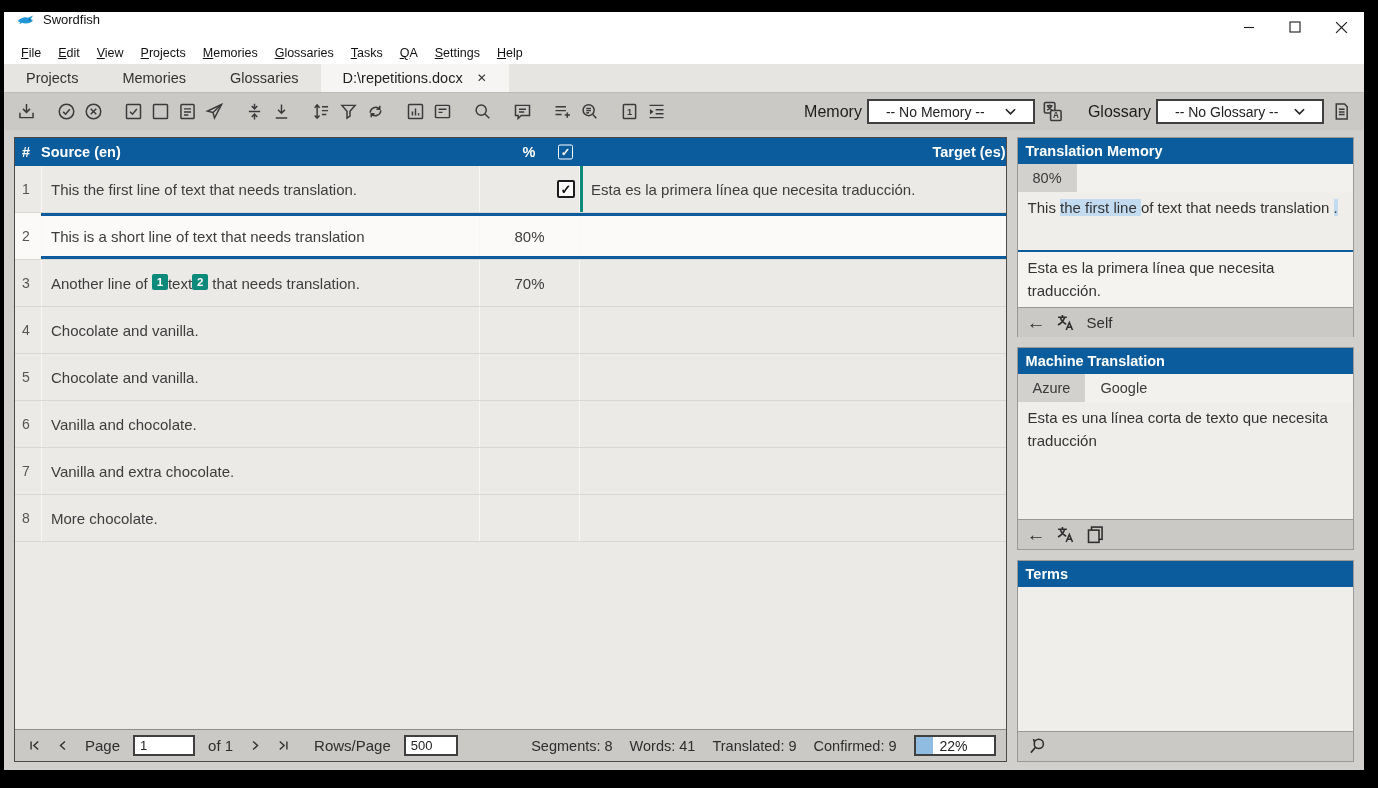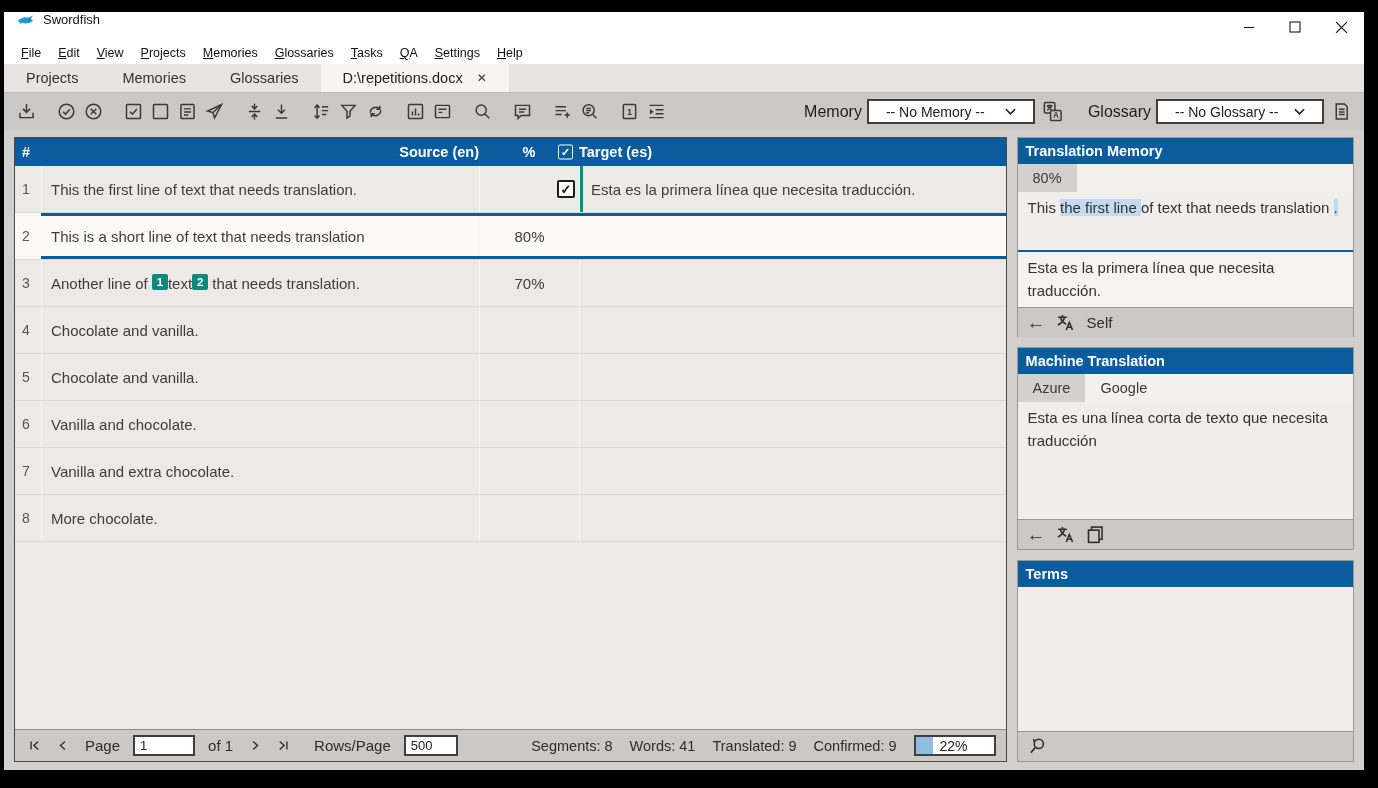--- a/index.html
+++ b/index.html
@@ -35,23 +35,23 @@
   .mem-cluster { margin-left:auto; display:flex; align-items:center; }
   .gloss-cluster { display:flex; align-items:center; margin-left:22px; }
 
   
   .main { flex:1; background:#D2D0CD; display:flex; padding:7px 10px 8px 10px; gap:10px; min-height:0; }
 
   
   .grid-panel { width:1000px; border:1px solid #4A4A4A; display:flex; flex-direction:column; background:#ECEAE7; }
   .thead { height:28px; background:#0B5C9D; display:flex; align-items:center; color:#fff; font-size:14.5px; font-weight:600; flex:none; }
   .thead .h-num { width:26px; padding-left:7px; }
-  .thead .h-src { width:438px; text-align:right; }
+  .thead .h-src { width:438px; text-align:left; }
   .thead .h-pct { width:100px; text-align:center; position:relative; }
-  .thead .h-tgt { flex:1; text-align:left; }
+  .thead .h-tgt { flex:1; text-align:right; }
   .hcb { position:absolute; right:6px; top:50%; transform:translateY(-50%); width:15px; height:15px; border:1.6px solid #fff; border-radius:2px; display:flex; align-items:center; justify-content:center; color:#fff; font-size:11px; font-weight:700; }
   .tbody { flex:1; min-height:0; overflow:hidden; }
   .row { height:47px; display:flex; position:relative; background:#ECEAE7; border-bottom:1px solid #DAD8D5; font-size:15px; color:#3D3D3D; }
   .row.selected { background:#FBFAF9; }
   .selbar { position:absolute; left:26px; right:0; height:3px; background:#0B5C9D; z-index:2; }
   .selbar.top { top:0; } .selbar.bot { bottom:0; }
   .cell { display:flex; align-items:center; }
   .cell.num { width:26px; padding-left:7px; color:#555; font-size:14px; }
   .cell.src { width:438px; padding-left:9px; border-left:1px solid #F8F7F5; }
   .cell.pct { width:100px; justify-content:center; border-left:1px solid #F8F7F5; position:relative; }

